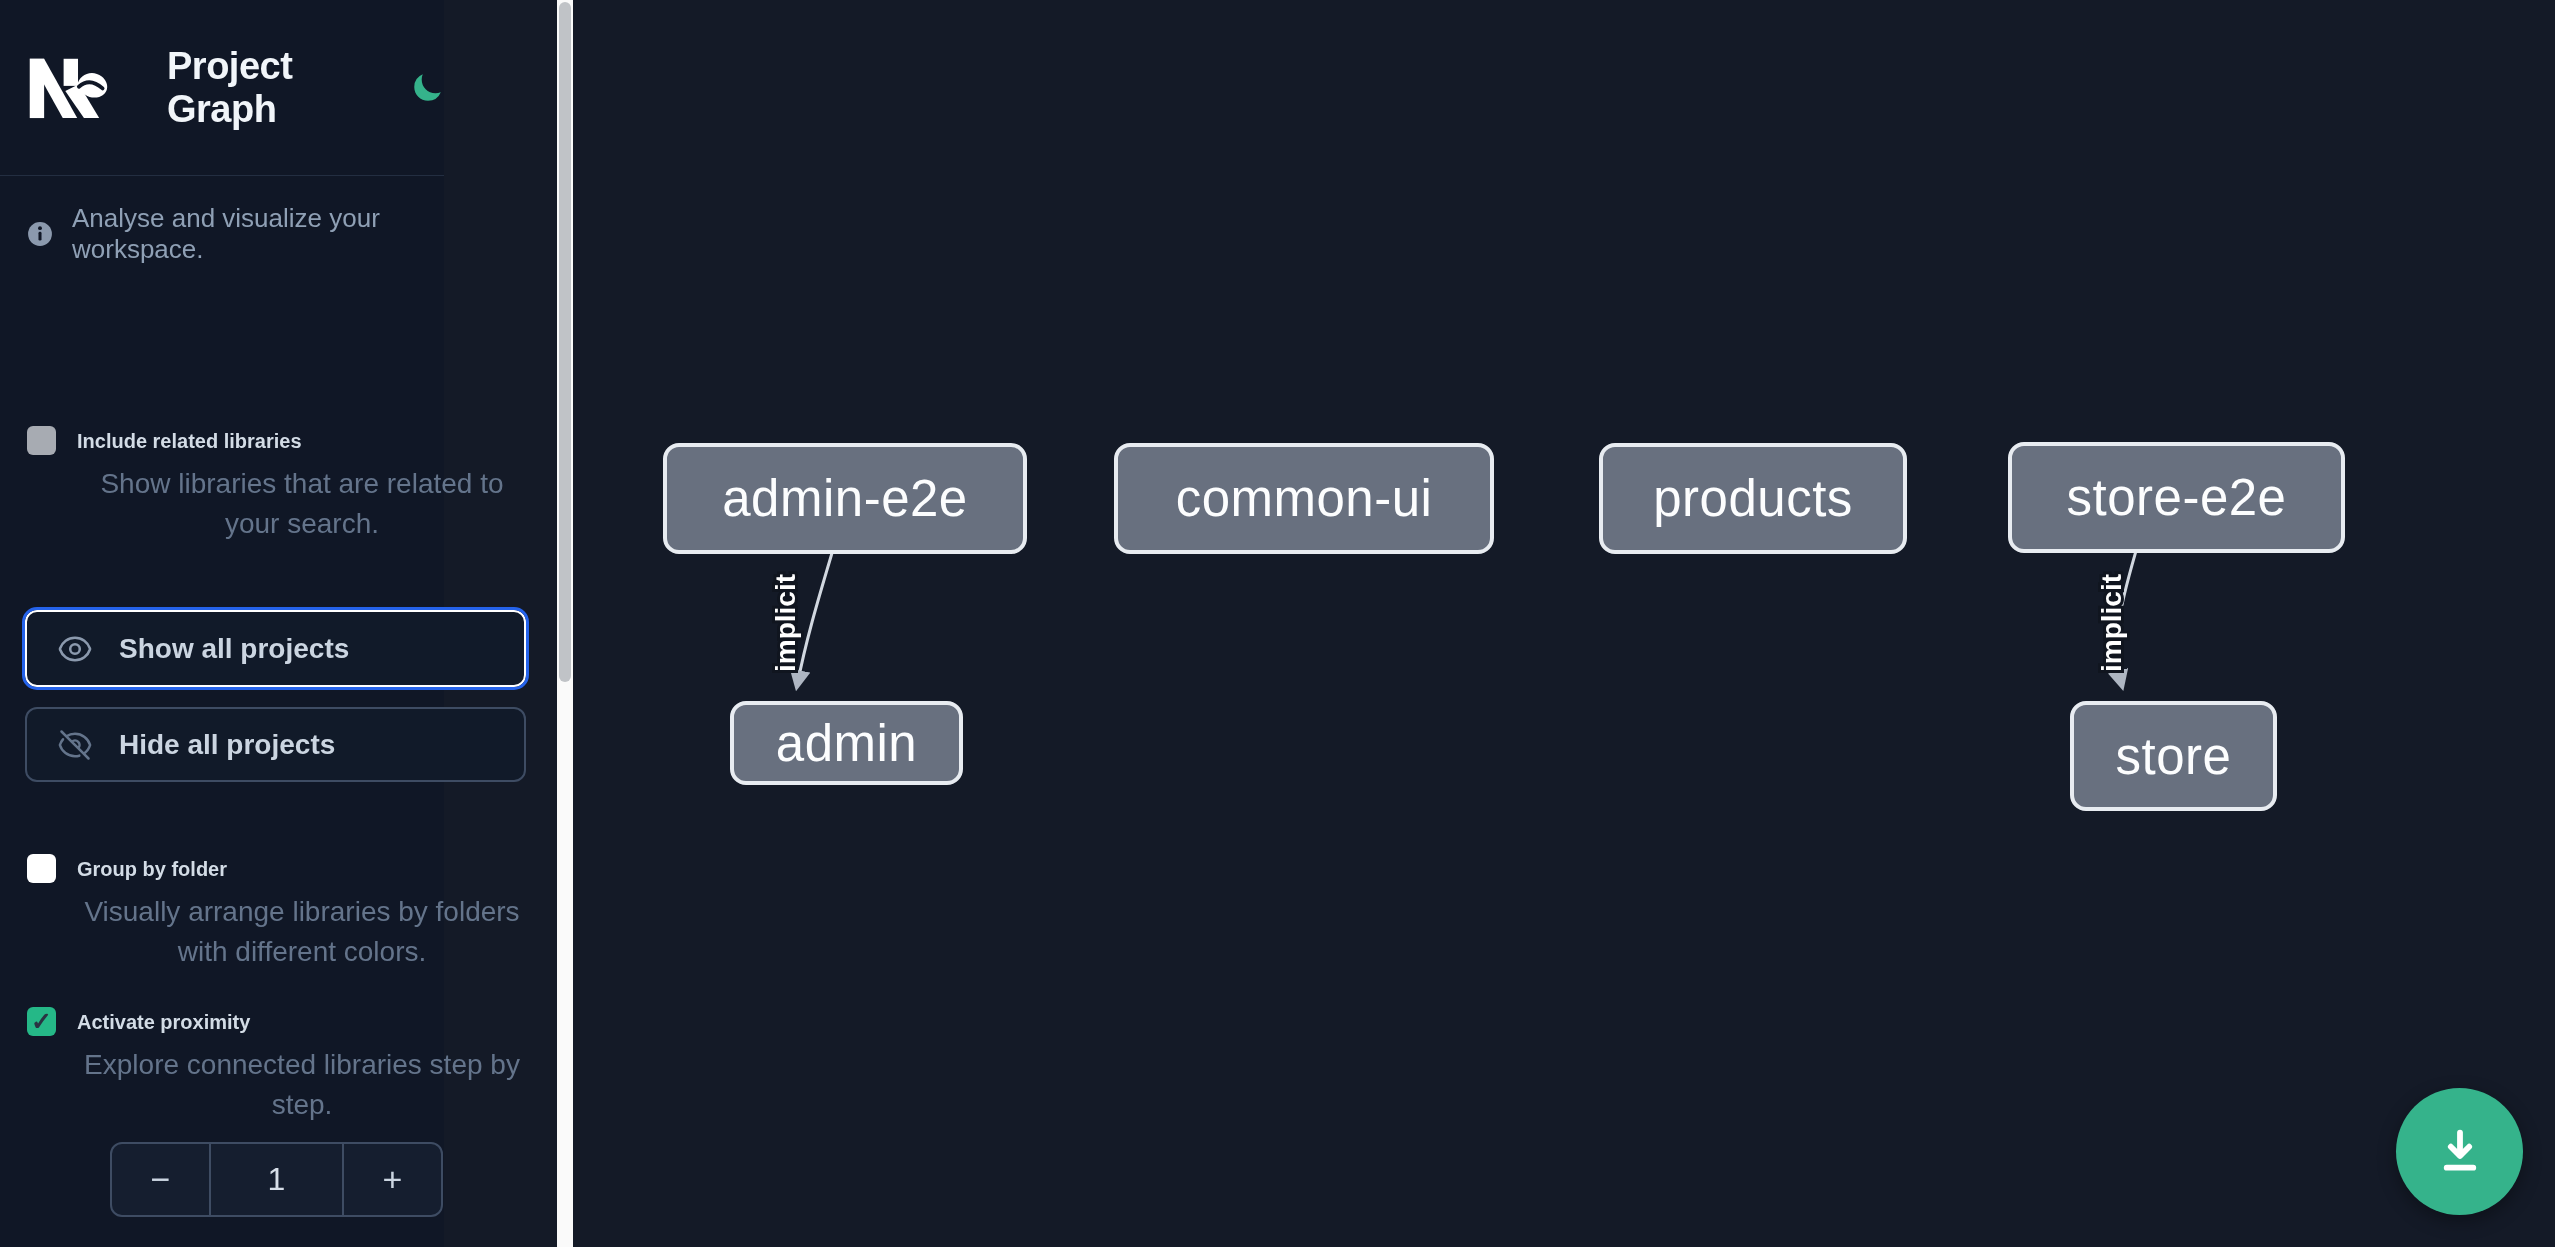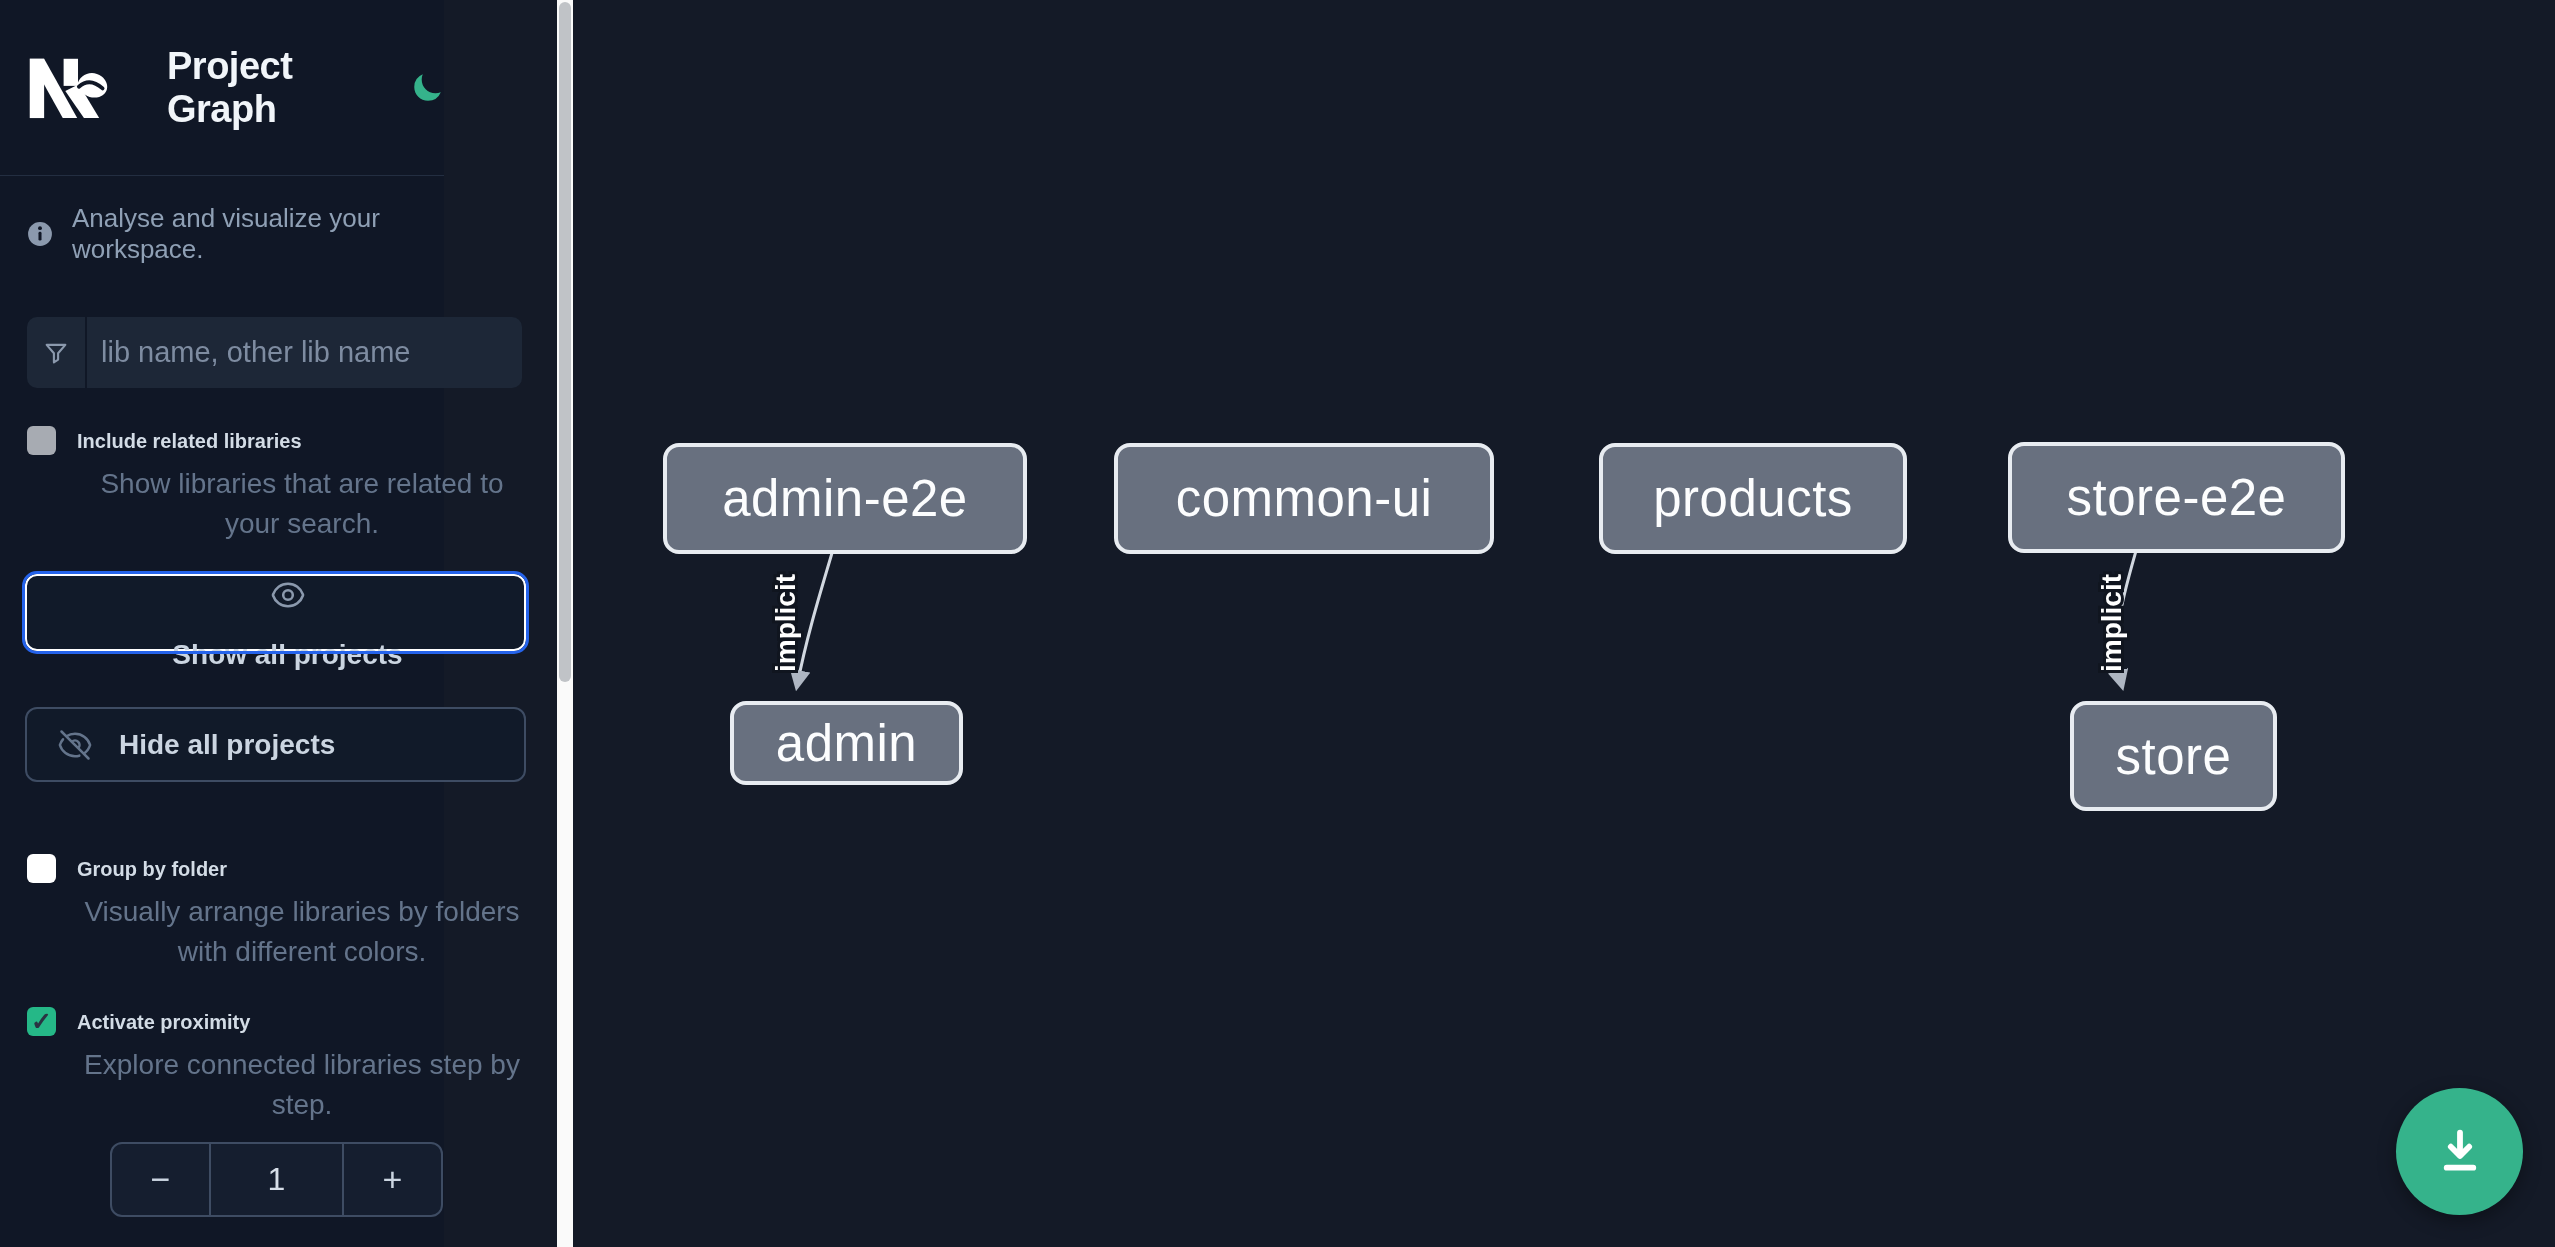--- a/index.html
+++ b/index.html
@@ -116,38 +116,30 @@
       <span style="display:flex;">
         <svg width="26" height="26" viewBox="0 0 24 24">
           <circle cx="12" cy="12" r="11" fill="#8b99ad"></circle>
           <rect x="10.6" y="10" width="2.8" height="8" rx="1.2" fill="#101726"></rect>
           <circle cx="12" cy="6.6" r="1.8" fill="#101726"></circle>
         </svg>
       </span>
       <span class="info-text">Analyse and visualize your workspace.</span>
     </div>
 
-    <div class="search-box">
-      <span class="search-icon-cell">
-        <svg width="28" height="28" viewBox="0 0 24 24" fill="none" stroke="#8b99ad" stroke-width="1.8" stroke-linejoin="round">
-          <path d="M4 5 h16 l-6.2 7.2 v5.4 l-3.6 2.4 v-7.8 Z"></path>
-        </svg>
-      </span>
-      <input class="search-input" type="text" placeholder="lib name, other lib name" style="">
-    </div>
 
     <div class="opt-row" style="top:423px;">
       <span class="cb cb-gray"></span>
       <span class="opt-text">
         <span class="opt-label">Include related libraries</span>
         <div class="opt-desc">Show libraries that are related to your search.</div>
       </span>
     </div>
 
-    <button class="sb-btn sb-btn-focused" style="top:574px;flex-direction:column;">
+    <button class="sb-btn sb-btn-focused" style="top:610px;">
       <span style="display:flex;">
         <svg width="36" height="36" viewBox="0 0 24 24" fill="none" stroke="#8b99ad" stroke-width="1.7">
           <path d="M2.036 12.322a1.012 1.012 0 010-.639C3.423 7.51 7.36 4.5 12 4.5c4.638 0 8.573 3.007 9.963 7.178.07.207.07.431 0 .639C20.577 16.49 16.64 19.5 12 19.5c-4.638 0-8.573-3.007-9.963-7.178z"></path>
           <circle cx="12" cy="12" r="3.2"></circle>
         </svg>
       </span>
       <span class="sb-btn-label">Show all projects</span>
     </button>
 
     <button class="sb-btn" style="top:707px;height:75px;">

